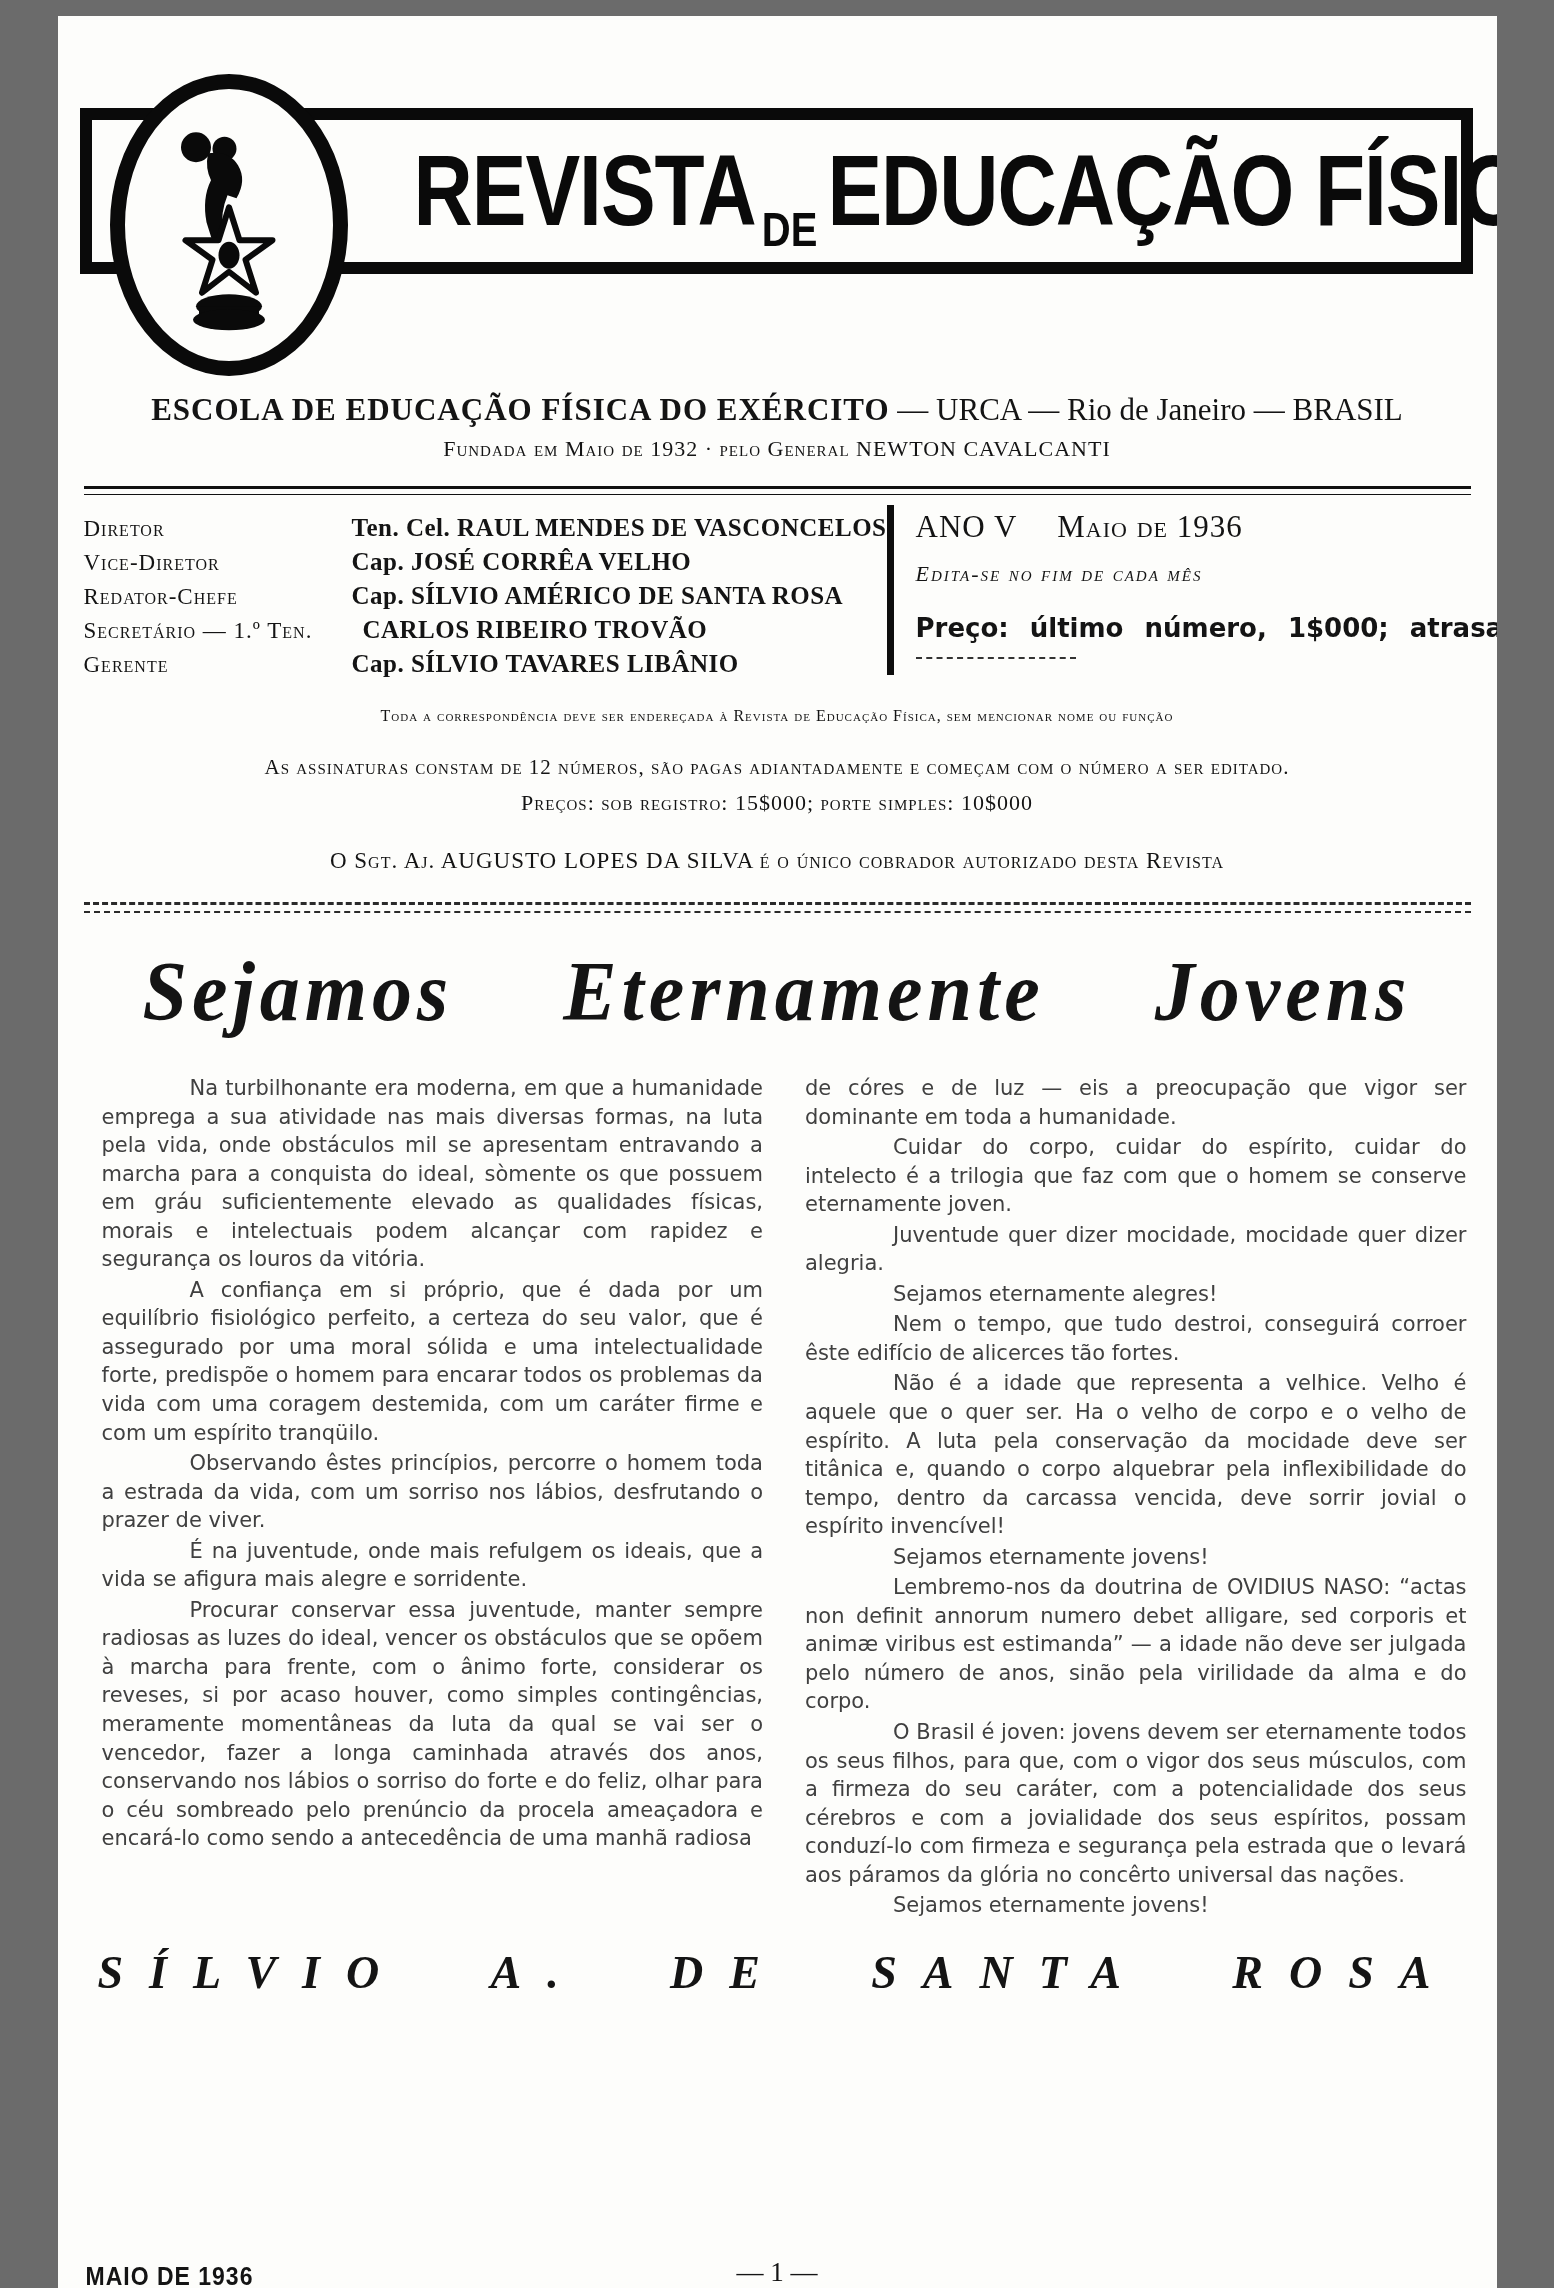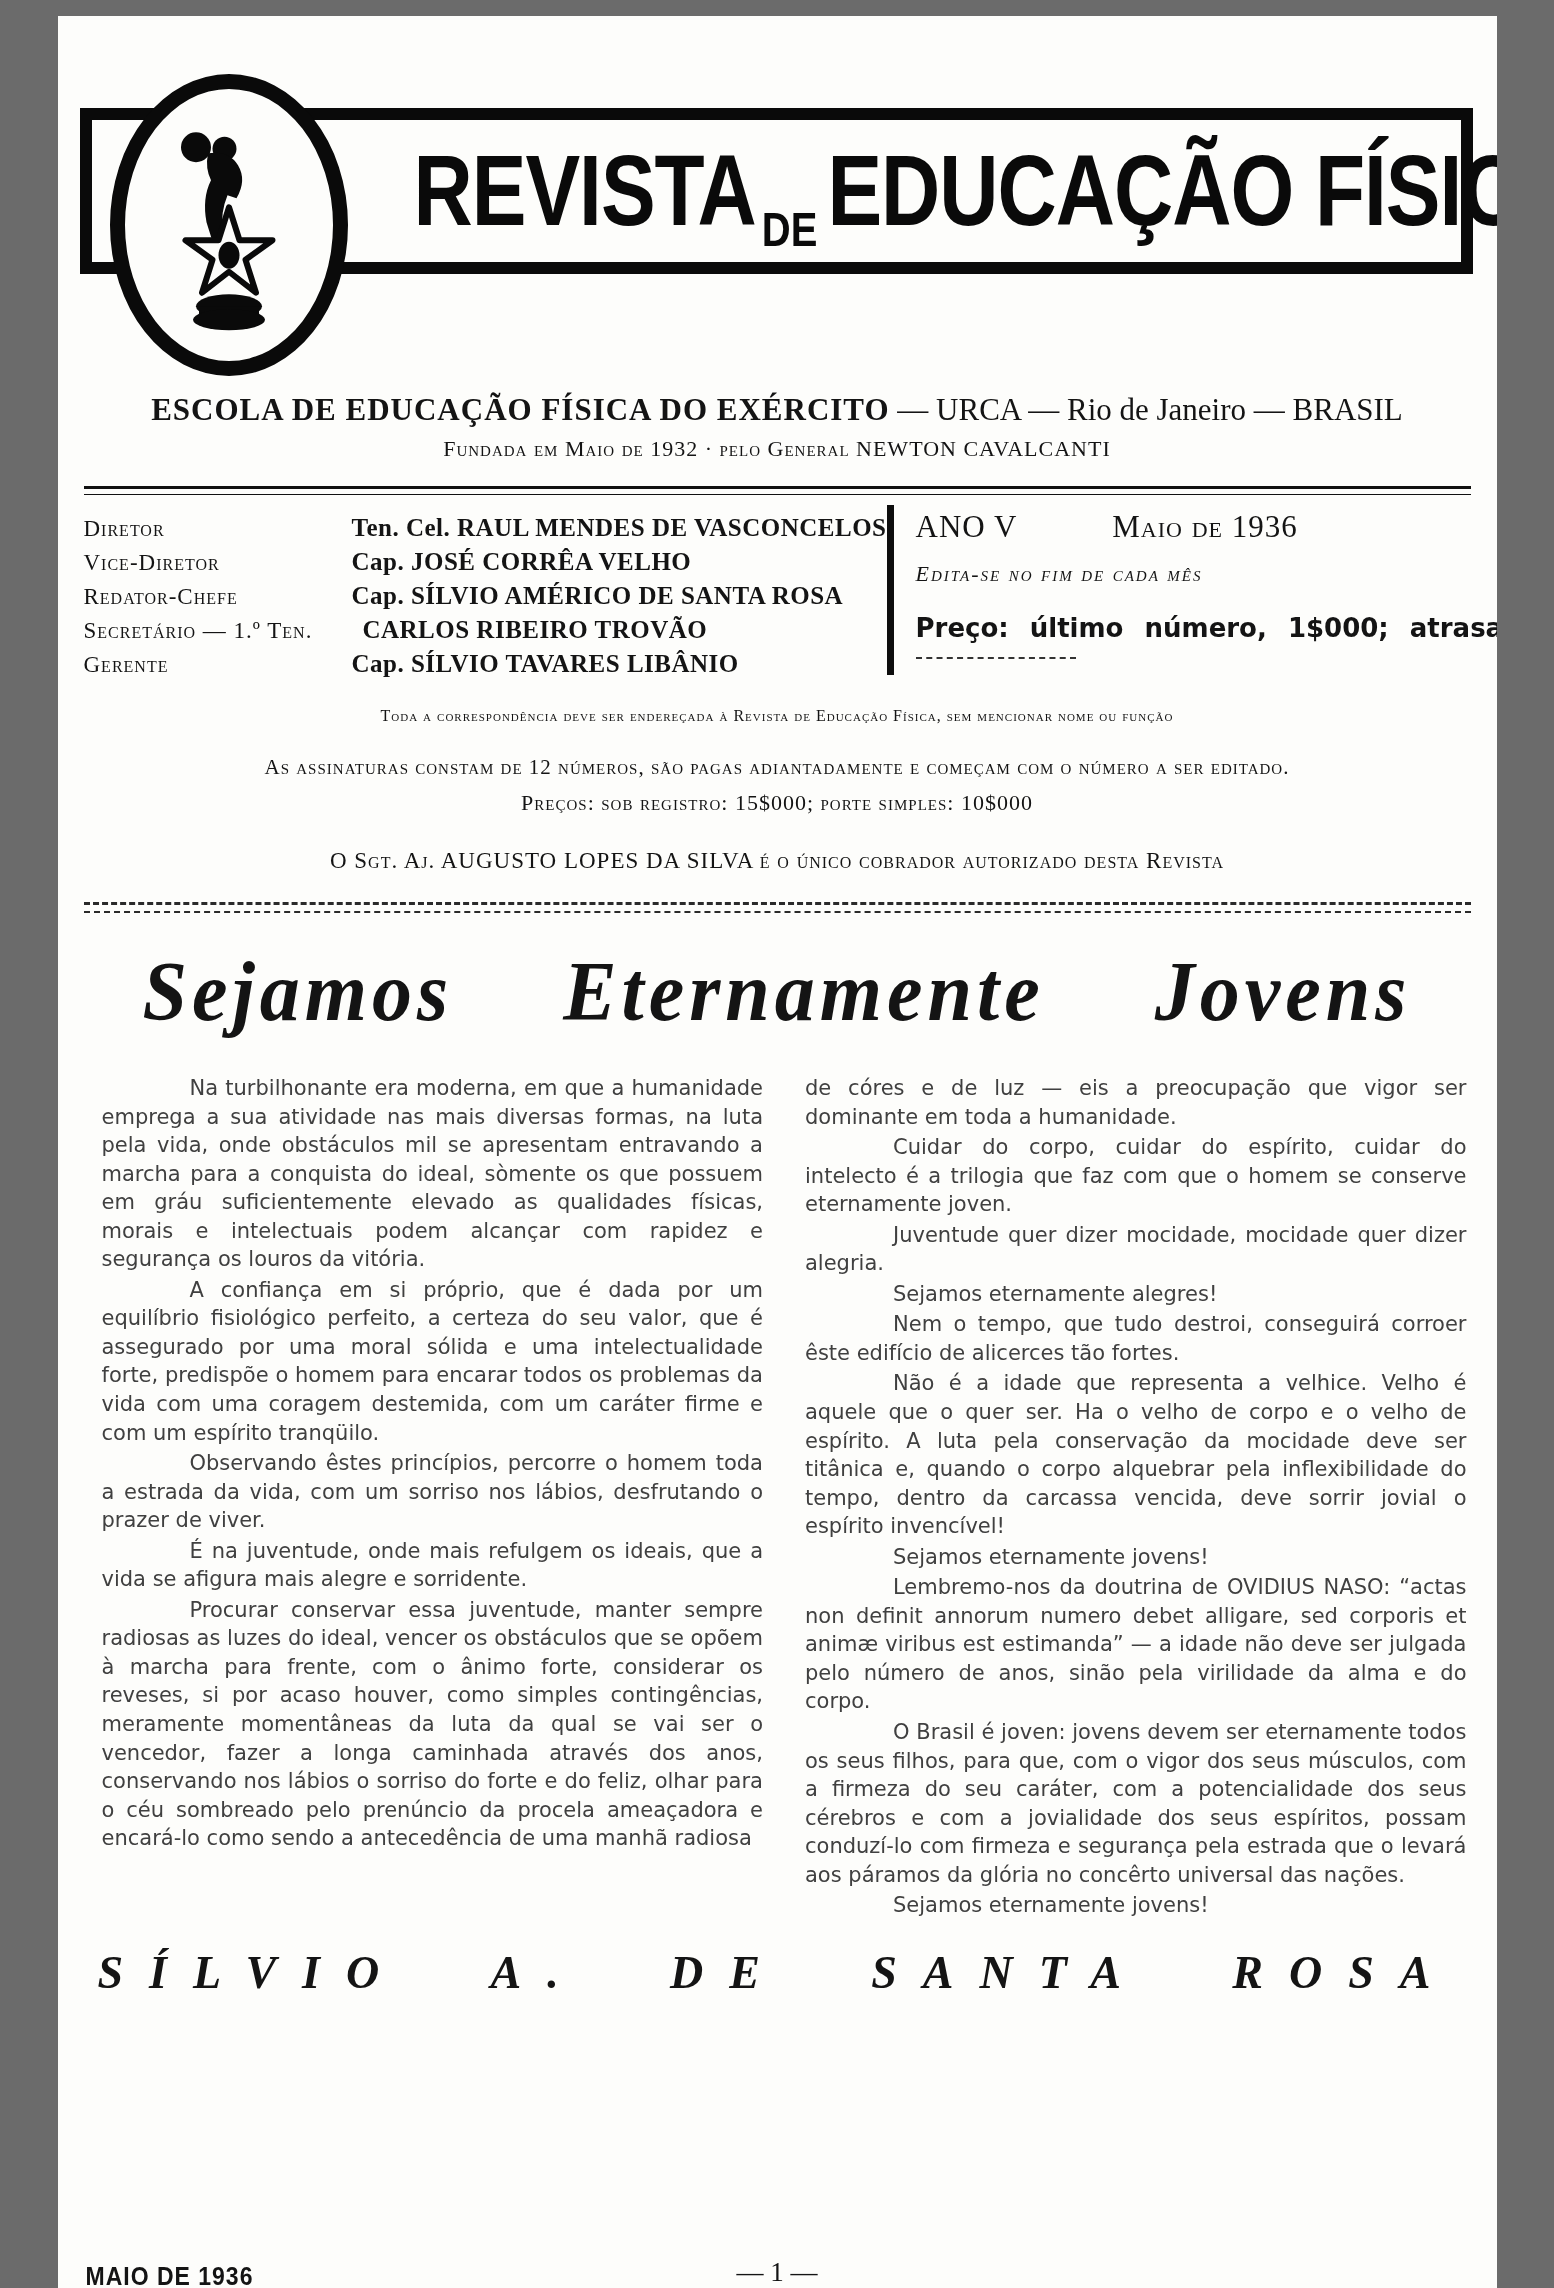--- a/index.html
+++ b/index.html
@@ -81,21 +81,21 @@
     letter-spacing:1px;
     min-width:218px;
     flex:0 0 auto;
     margin-right:14px;
   }
   .staff-name{font-size:25px;font-weight:bold;letter-spacing:.5px;white-space:nowrap;}
   .vert-divider{flex:0 0 7px;background:#0d0d0d;margin:0 0 6px 0;}
   .issue{flex:1;padding:4px 0 0 22px;display:flex;flex-direction:column;}
   .issue-top{display:flex;align-items:flex-start;}
   .issue-lines{flex:1;}
-  .issue-row1{display:flex;gap:95px;font-size:31px;font-variant:small-caps;letter-spacing:1px;}
+  .issue-row1{display:flex;gap:40px;font-size:31px;font-variant:small-caps;letter-spacing:1px;}
   .issue-row2{margin-top:16px;font-variant:small-caps;font-size:22px;letter-spacing:2px;font-style:italic;}
   .issue-number{
     flex:0 0 auto;
     font-family:"Liberation Sans", sans-serif;
     font-weight:bold;
     font-size:58px;
     margin:2px 18px 0 10px;
     transform:scaleY(1.05);
   }
   .issue-price{

